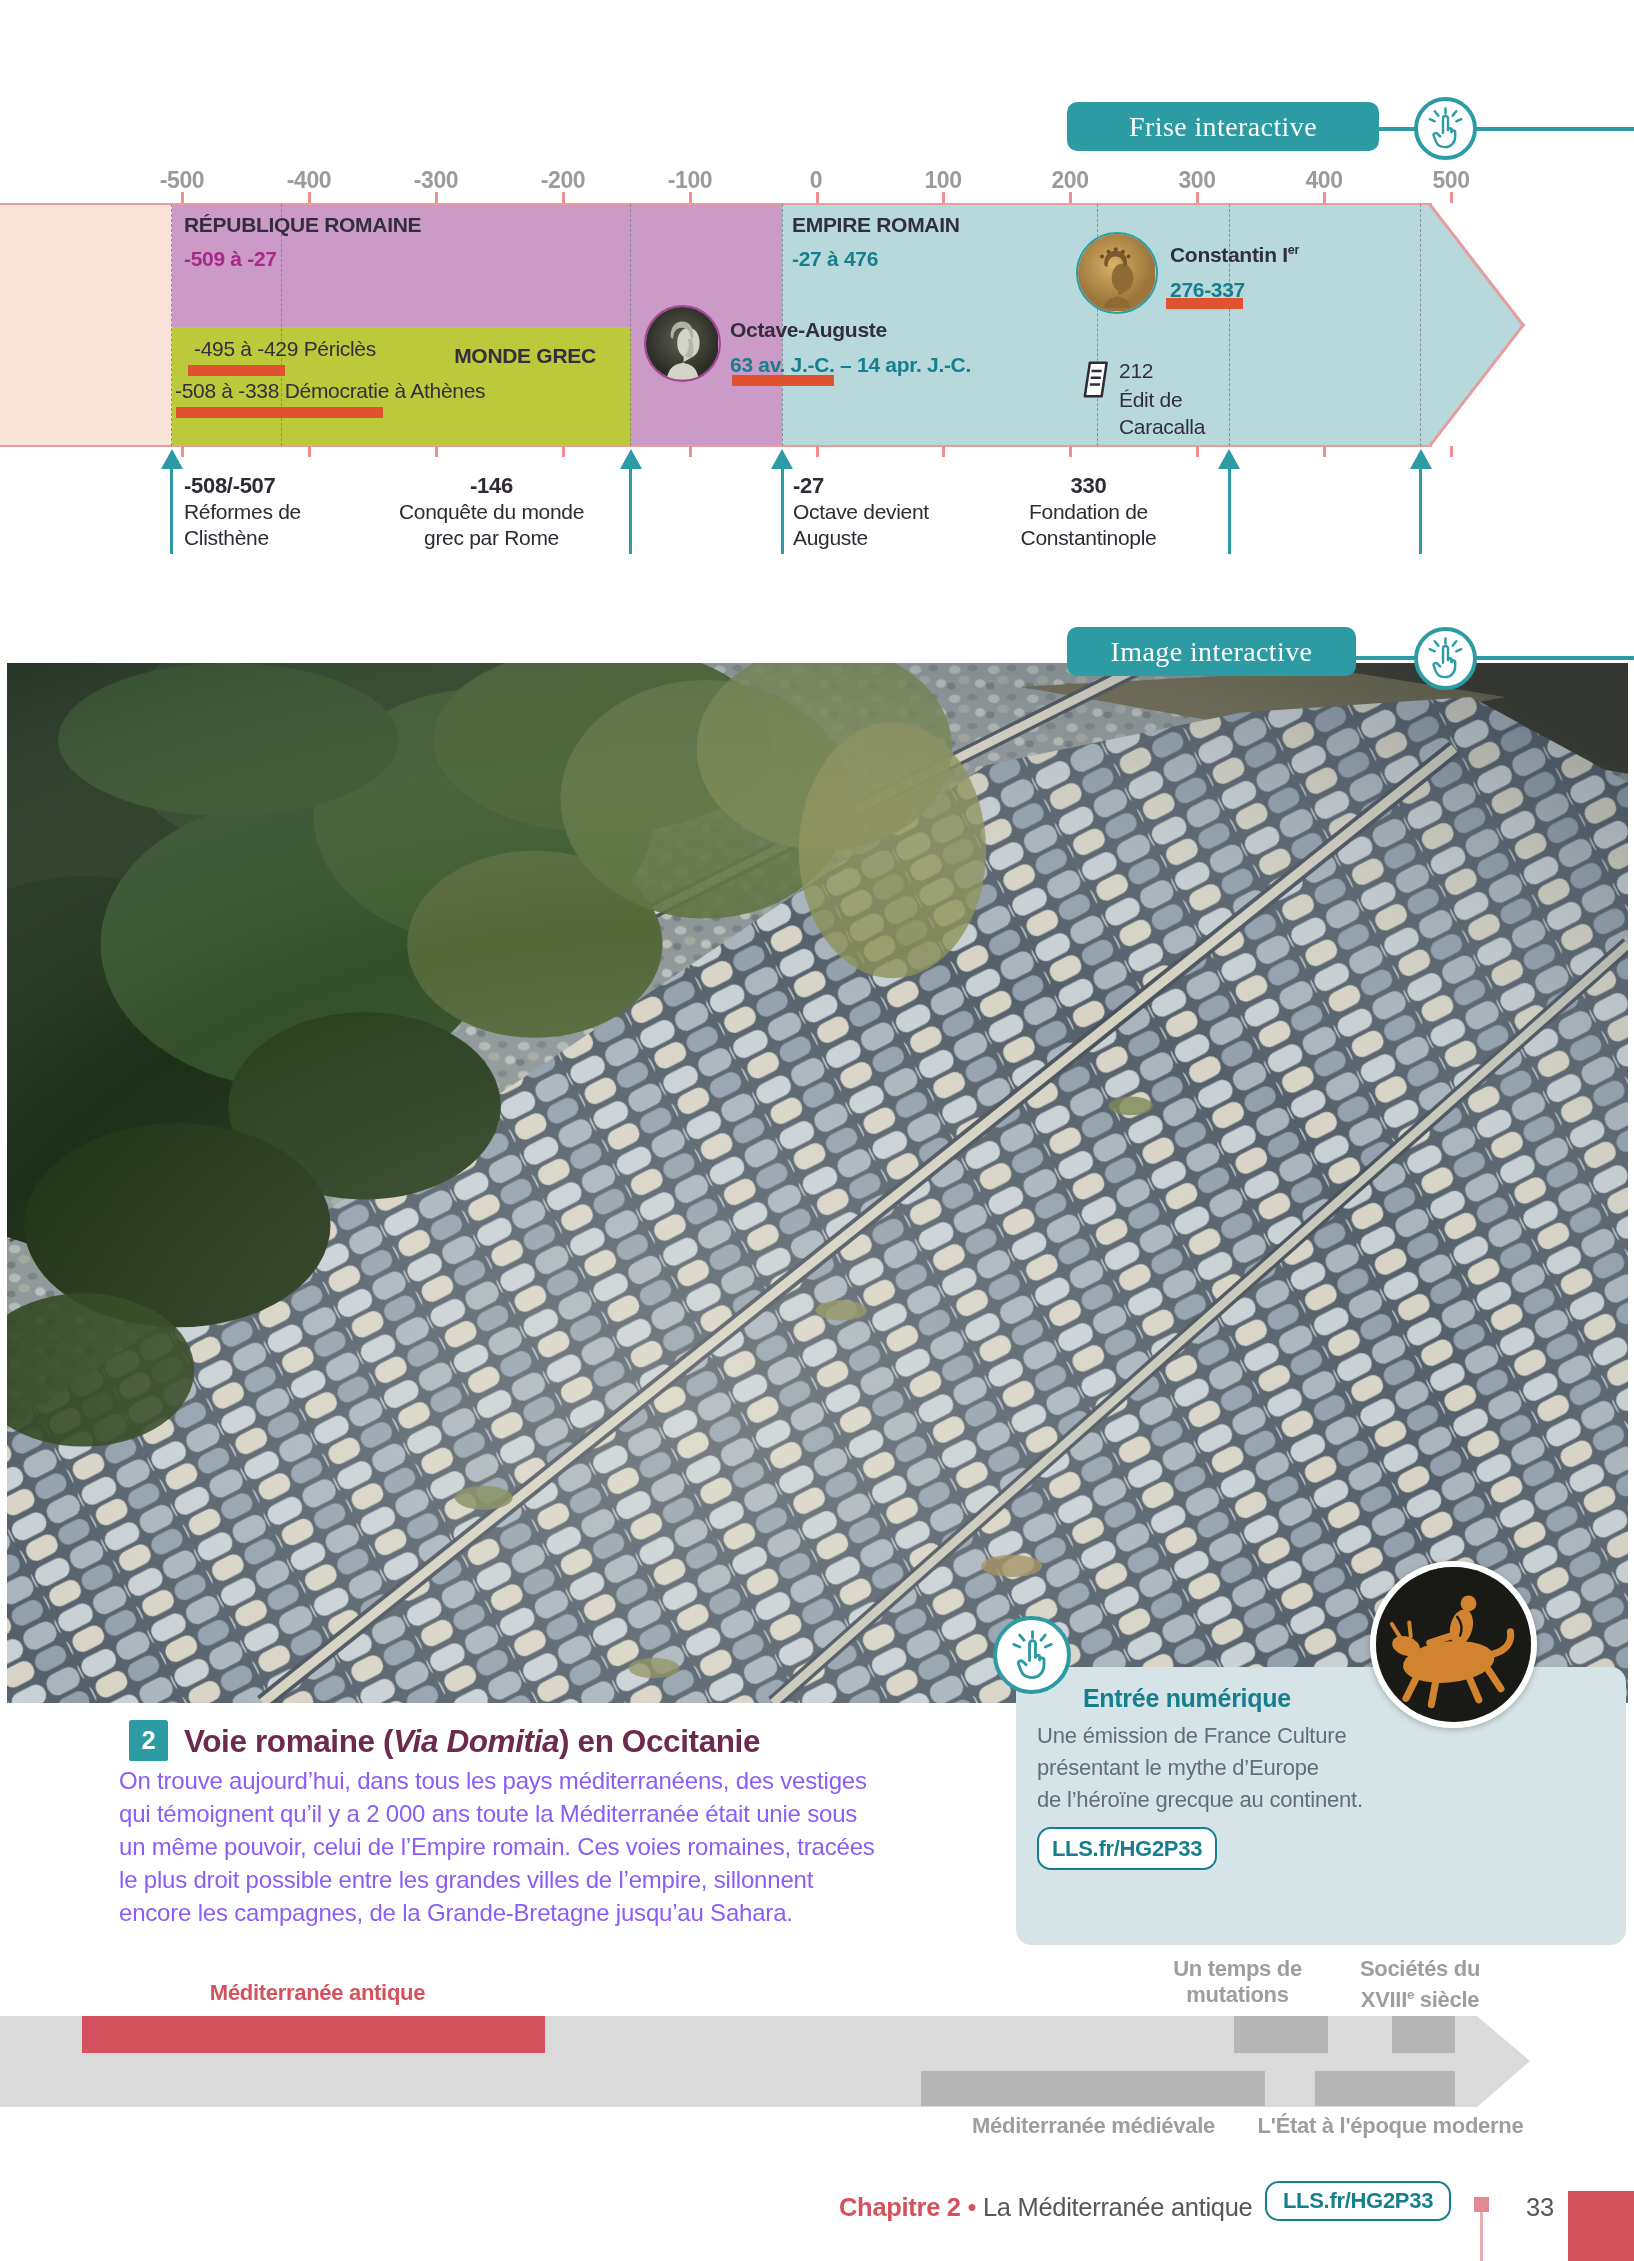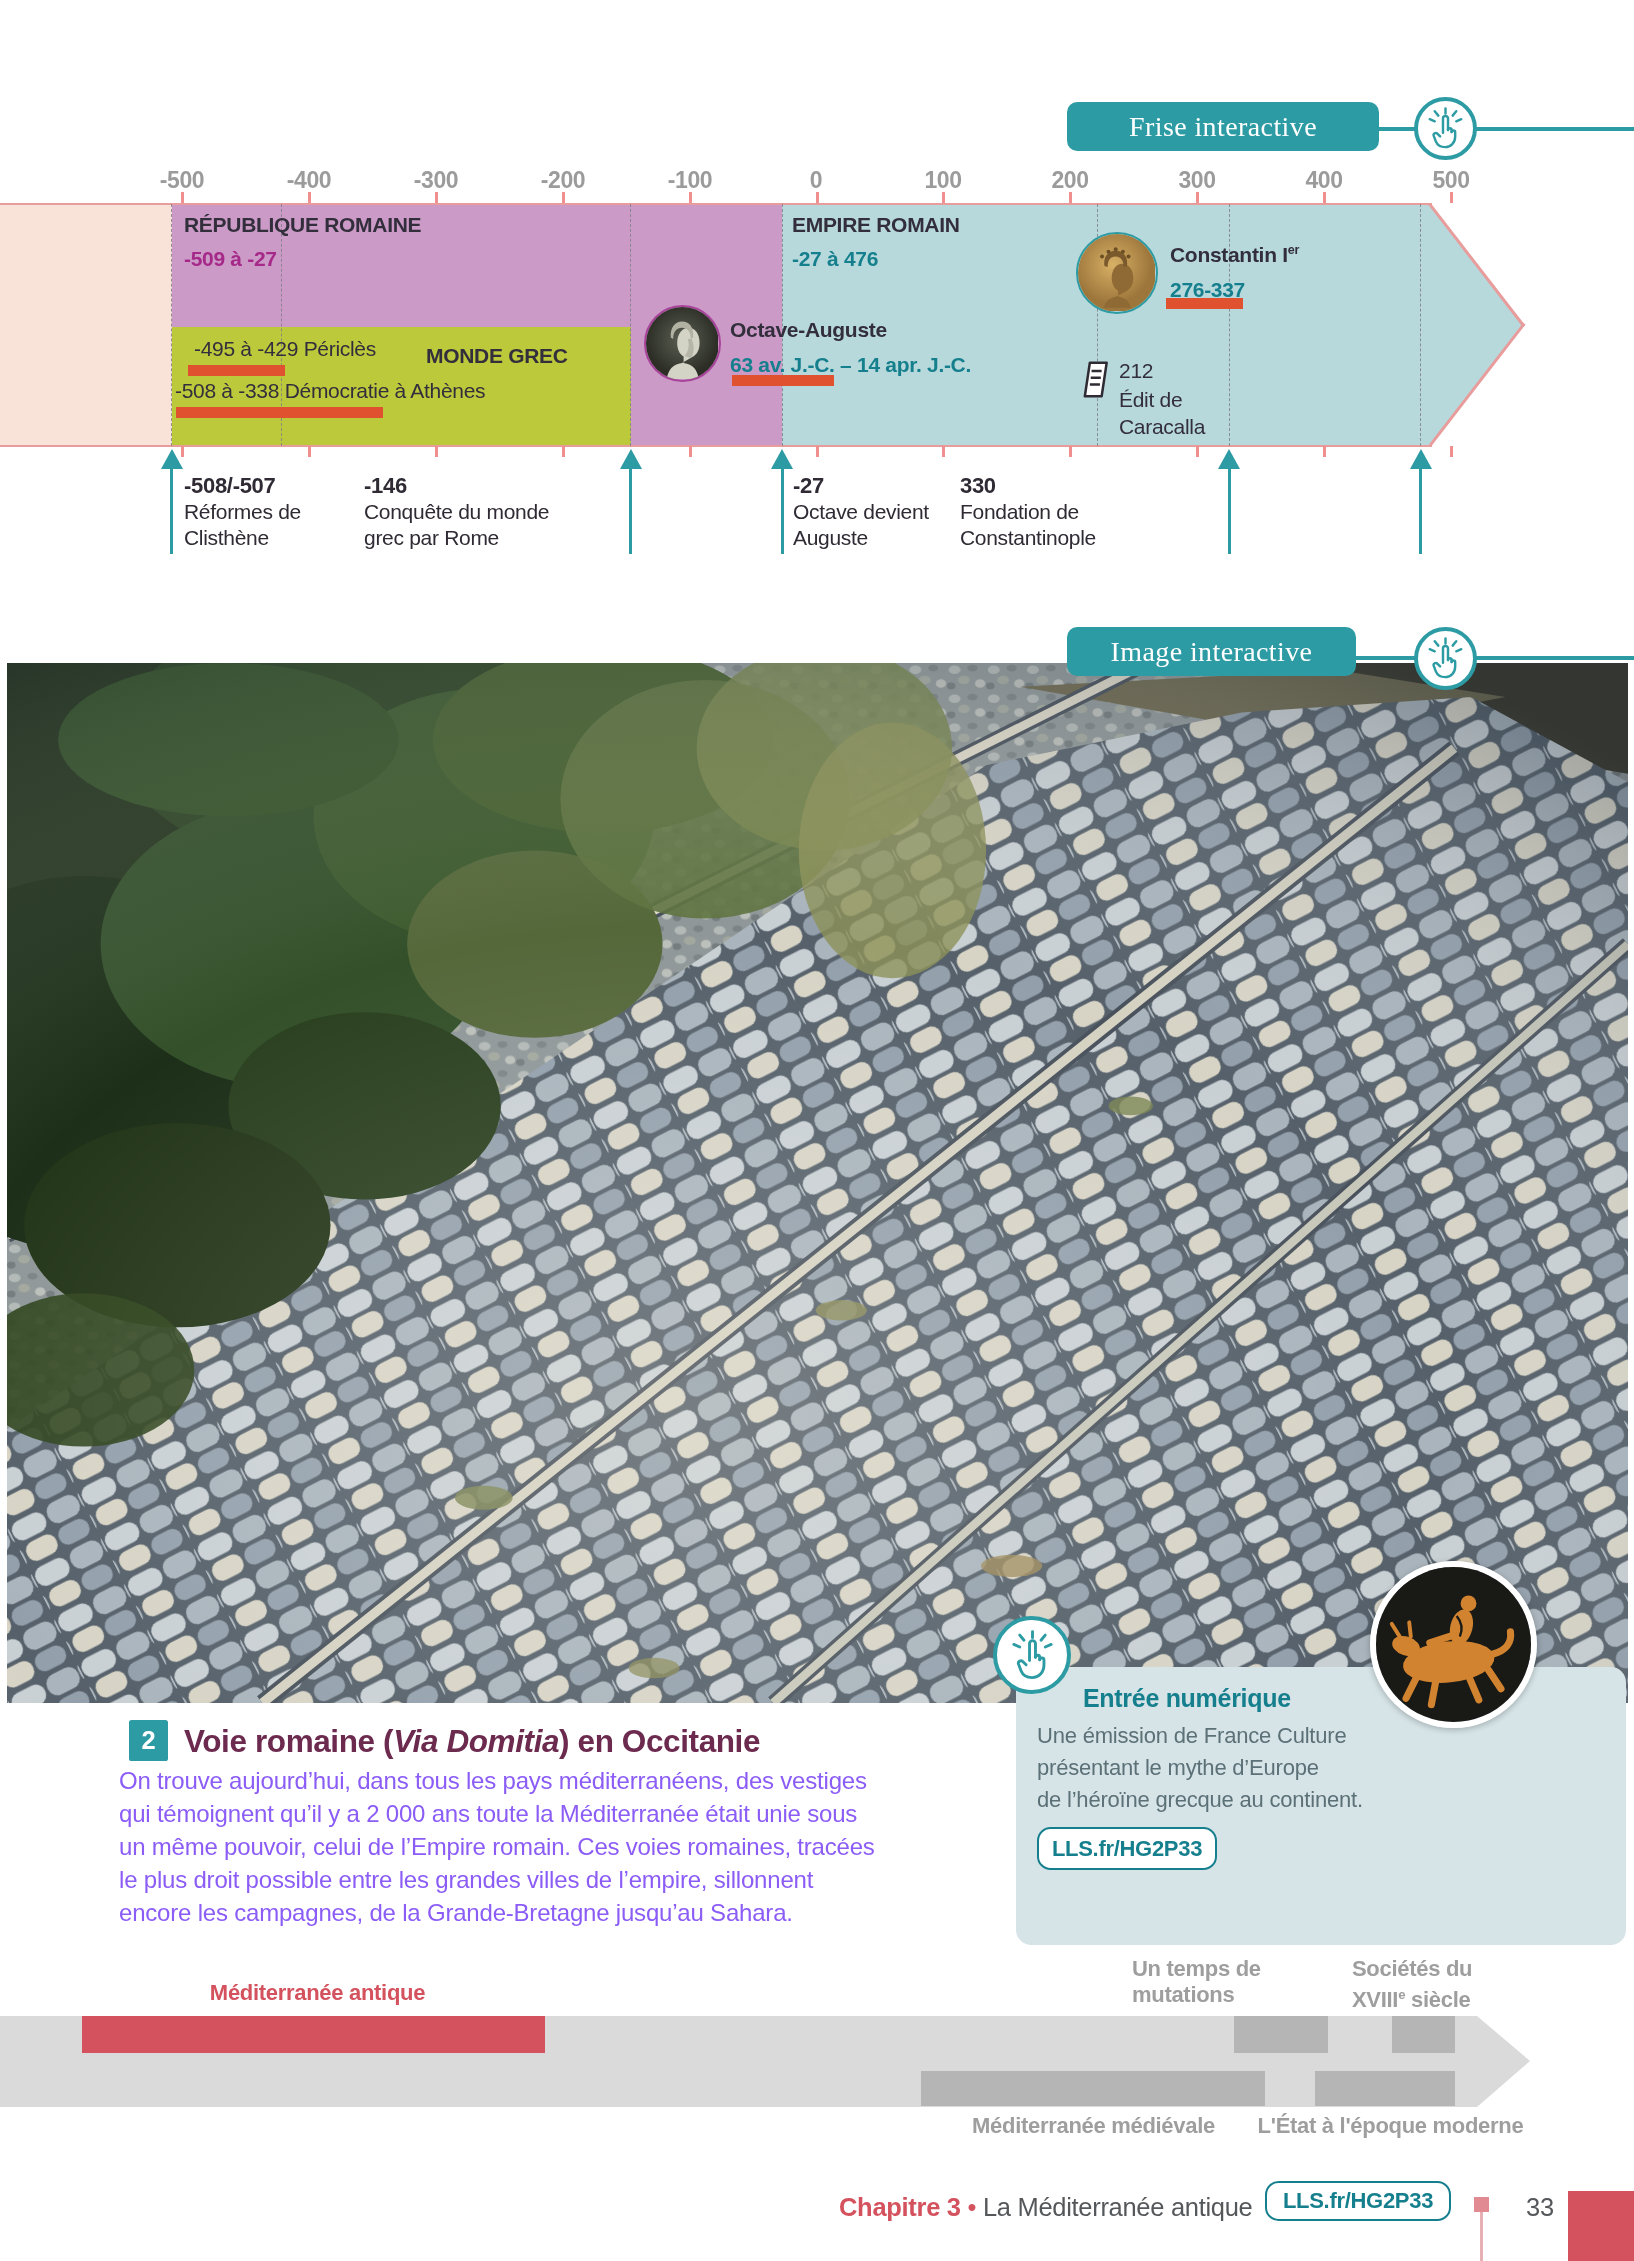--- a/index.html
+++ b/index.html
@@ -20,21 +20,21 @@
   .bdate{font-weight:800;font-size:21px;letter-spacing:-0.3px;white-space:nowrap;margin-top:7px;}
   .magenta{color:#a62989;} .tealtx{color:#157f8d;}
   .redbar{background:#e0512f;height:11px;}
   .ptext{font-size:21px;color:#332e3c;letter-spacing:-0.3px;white-space:nowrap;}
   .ptext b{font-weight:400;}
   .portrait{border-radius:50%;overflow:hidden;box-sizing:border-box;}
   .tarrow{width:0;height:0;border-left:11px solid transparent;border-right:11px solid transparent;border-bottom:20.4px solid #2d9ba3;}
   .stem{width:2.6px;background:#2d9ba3;}
   .evt{font-size:21px;line-height:26px;color:#2f2a33;letter-spacing:-0.3px;}
   .evt .d{font-weight:800;font-size:22px;}
-  .ral{text-align:left;} .lal{text-align:left;}
+  .ral{text-align:center;} .lal{text-align:left;}
   
   .badge-teal{background:#2d9ba3;border-radius:10.2px;color:#fff;font-family:"Liberation Serif",serif;
               font-size:28px;display:flex;align-items:center;justify-content:center;letter-spacing:0.4px;}
   .tealline{background:#2d9ba3;height:4.3px;}
   .hand-circle{border-radius:50%;background:#fff;border:4.3px solid #2d9ba3;box-sizing:border-box;
                display:flex;align-items:center;justify-content:center;}
   
   .capnum{background:#2d9ba3;color:#fff;font-weight:bold;font-size:25.5px;display:flex;align-items:center;justify-content:center;border-radius:2.6px;}
   .captitle{font-weight:800;font-size:31.5px;color:#6b2a4e;letter-spacing:-0.4px;white-space:nowrap;}
   .capbody{font-size:24px;line-height:33px;color:#8b5cf6;letter-spacing:-0.2px;white-space:nowrap;}
@@ -391,21 +391,21 @@
   <div class="abs grayband" style="left:0;top:2016px;width:1530px;height:91px;"></div>
   <div class="abs redera" style="left:82px;top:2016px;width:463px;height:37px;"></div>
   <div class="abs darkbar" style="left:1234px;top:2016px;width:94px;height:37px;"></div>
   <div class="abs darkbar" style="left:1392px;top:2016px;width:63px;height:37px;"></div>
   <div class="abs darkbar" style="left:921px;top:2071px;width:344px;height:35px;"></div>
   <div class="abs darkbar" style="left:1315px;top:2071px;width:140px;height:35px;"></div>
   <div class="abs eralabel" style="left:923px;top:2113px;width:341px;text-align:center;">Méditerranée médiévale</div>
   <div class="abs eralabel" style="left:1220px;top:2113px;width:341px;text-align:center;">L'État à l'époque moderne</div>
 
   <div class="abs foot" style="left:839px;top:2193px;">
-    <span class="chap">Chapitre 3</span>
+    <span class="chap">Chapitre 2</span>
     <span style="color:#d4525e;">•</span>
     <span>La Méditerranée antique</span>
   </div>
   <div class="abs pill" style="left:1265px;top:2181px;width:186px;height:40px;">
     <span>LLS.fr/HG2P33</span>
   </div>
   <div class="abs" style="left:1474px;top:2197px;width:15.3px;height:15.3px;background:#e18a92;"></div>
   <div class="abs" style="left:1480px;top:2212px;width:2.6px;height:49px;background:#e7b0b5;"></div>
   <div class="abs foot" style="left:1526px;top:2193px;text-align:center;">33</div>
   <div class="abs" style="left:1568px;top:2191px;width:66px;height:70px;background:#d4525e;"></div>

